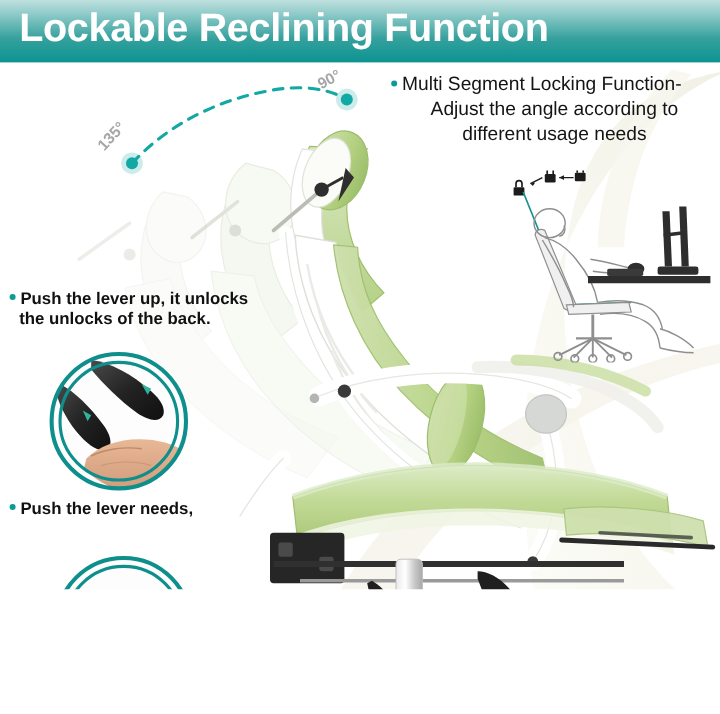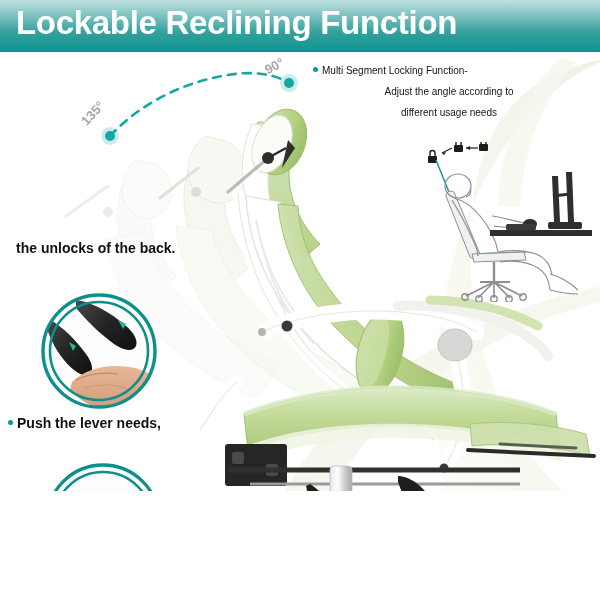--- a/index.html
+++ b/index.html
@@ -24,22 +24,22 @@
     font-family:"Liberation Sans", sans-serif;
   }
 
   
   .bullet-dot{
     display:inline-block;width:5px;height:5px;border-radius:50%;
     background:#0c9a94;vertical-align:middle;margin-right:4px;margin-bottom:3px;
     flex:0 0 auto;
   }
   .txt-right{
-    position:absolute;left:313px;top:60px;width:272px;
-    font-size:10px;line-height:21px;color:#141414;
+    position:absolute;left:326px;top:60px;width:272px;
+    font-size:16px;line-height:21px;color:#141414;
     text-align:center;
   }
   .txt-right .l1{text-align:left;white-space:nowrap;}
   .txt-right .l2,.txt-right .l3{text-align:center;}
 
   .txt-up{
     position:absolute;left:8px;top:240px;width:215px;
     font-size:14px;line-height:17px;color:#111;font-weight:bold;
   }
   .txt-up .l1{white-space:nowrap;}
@@ -325,20 +325,23 @@
 
   <div class="txt-right">
     <div class="l1">
       <span class="bullet-dot"></span><span>Multi Segment Locking Function-</span>
     </div>
     <div class="l2">Adjust the angle according to</div>
     <div class="l3">different usage needs</div>
   </div>
 
   <div class="txt-up">
+    <div class="l1">
+      <span class="bullet-dot"></span><span>Push the lever up, it unlocks</span>
+    </div>
     <div class="l2">the unlocks of the back.</div>
   </div>
 
   <div class="txt-down">
     <div class="l1">
       <span class="bullet-dot"></span><span>Push the lever needs,</span>
     </div>
   </div>
 
   <svg style="position:absolute;left:14px;top:288px;width:170px;height:126px;" viewBox="0 0 170 126">

